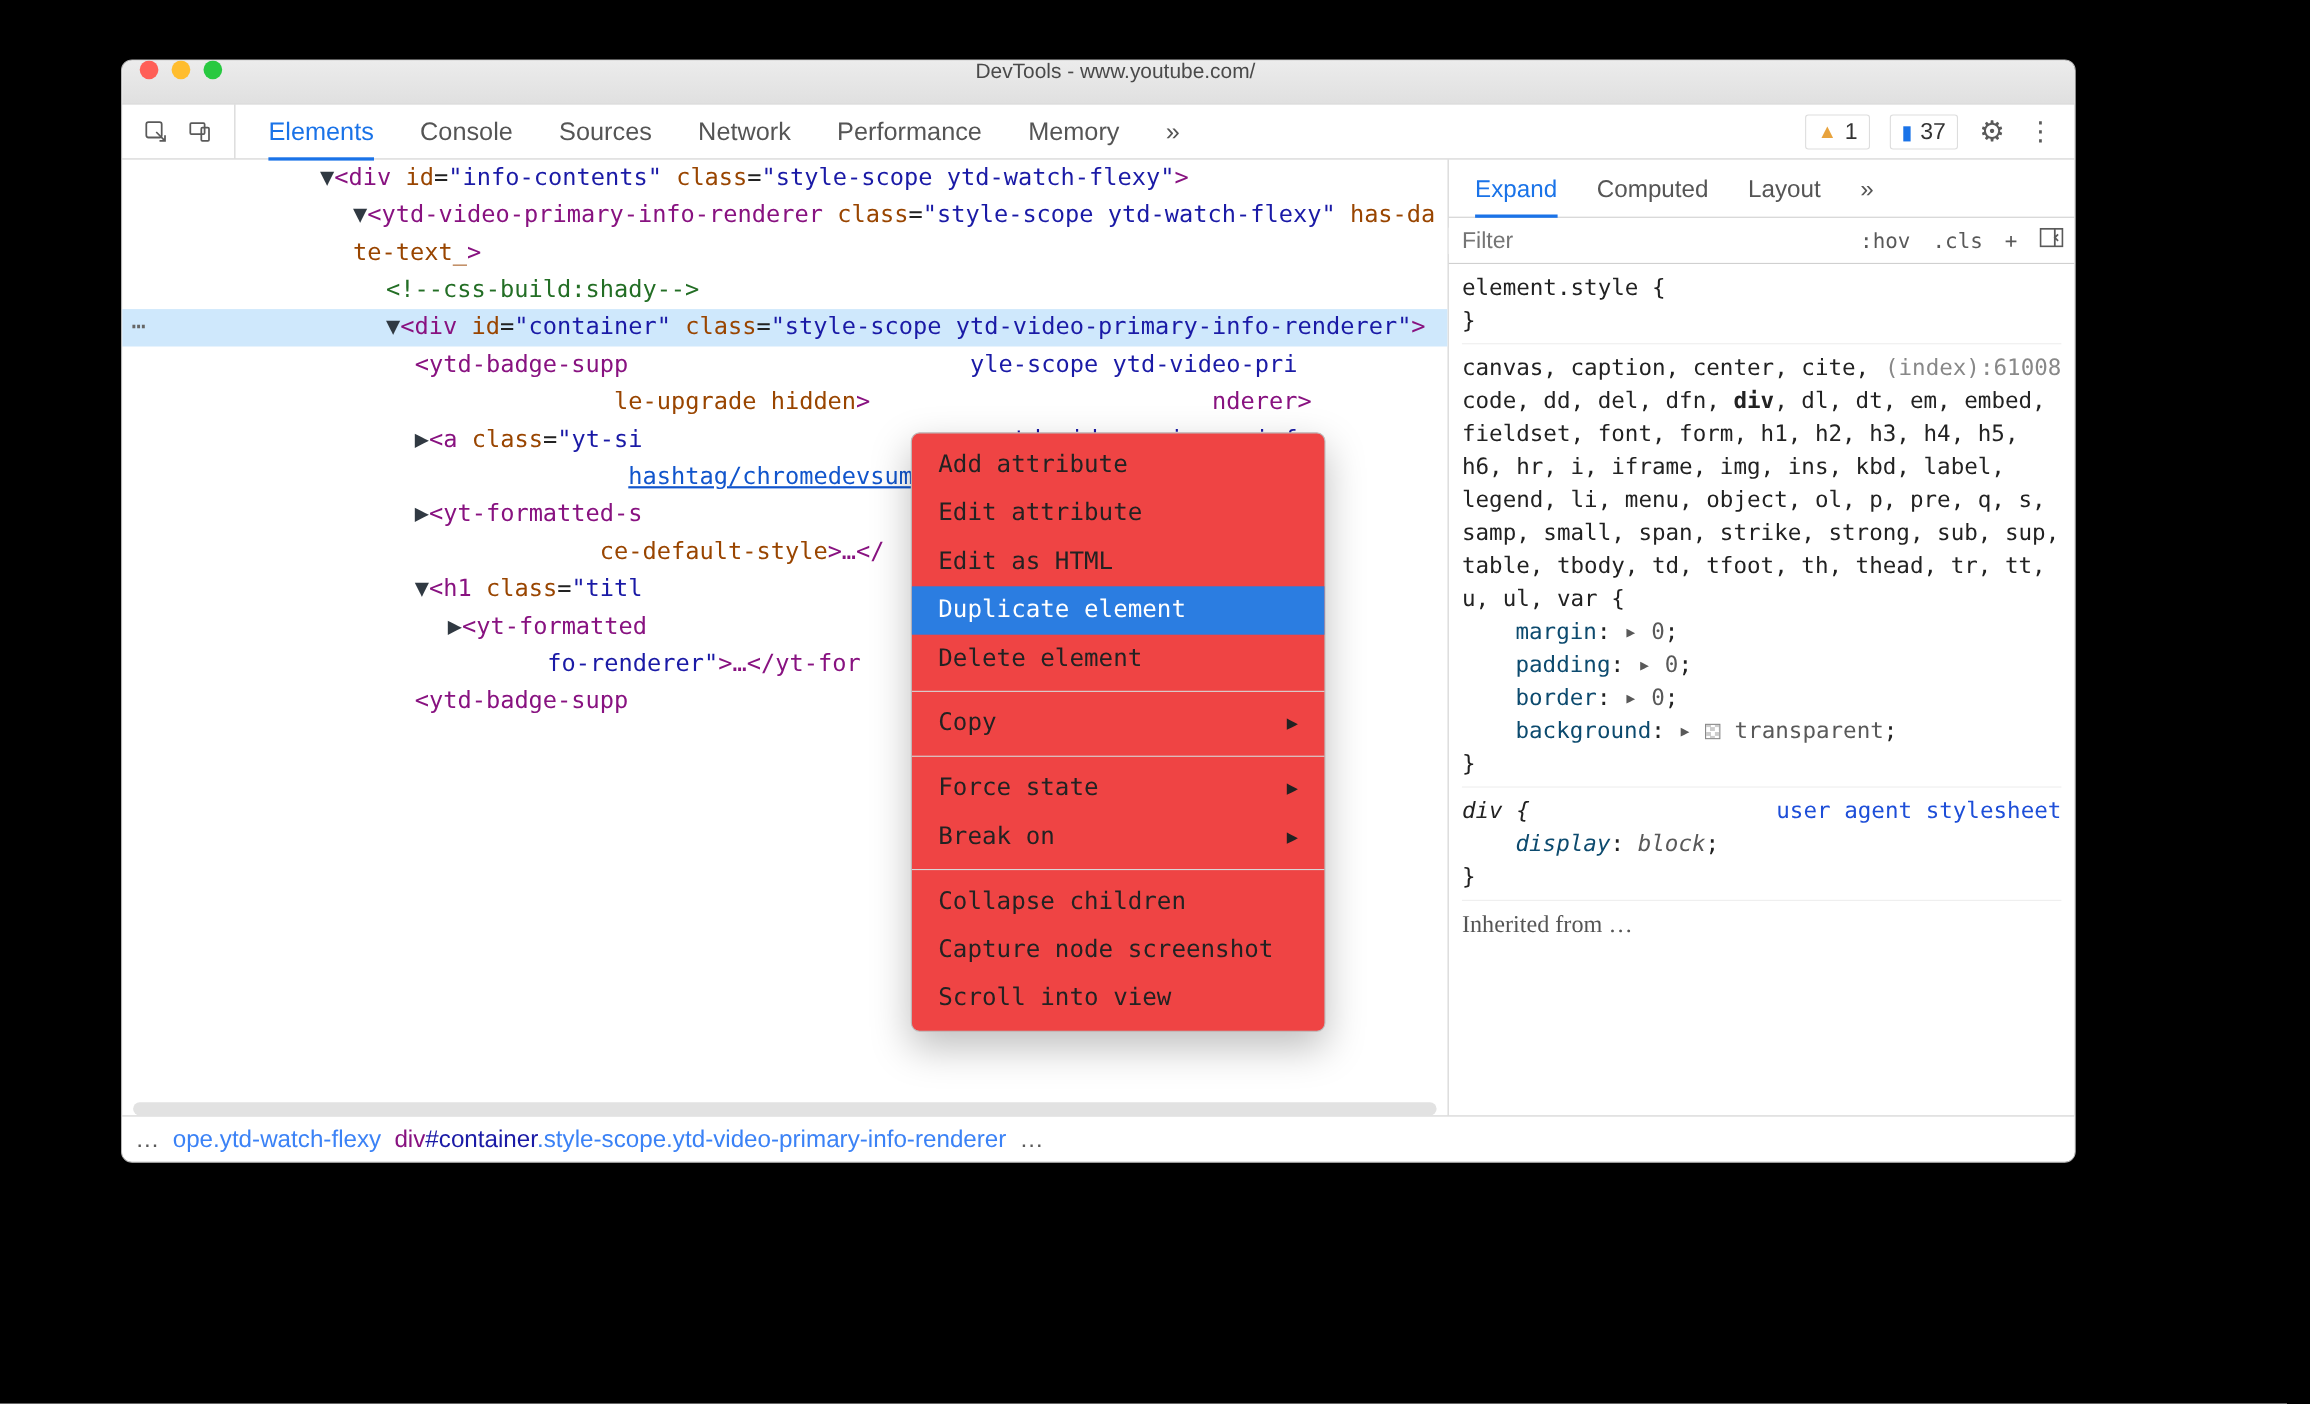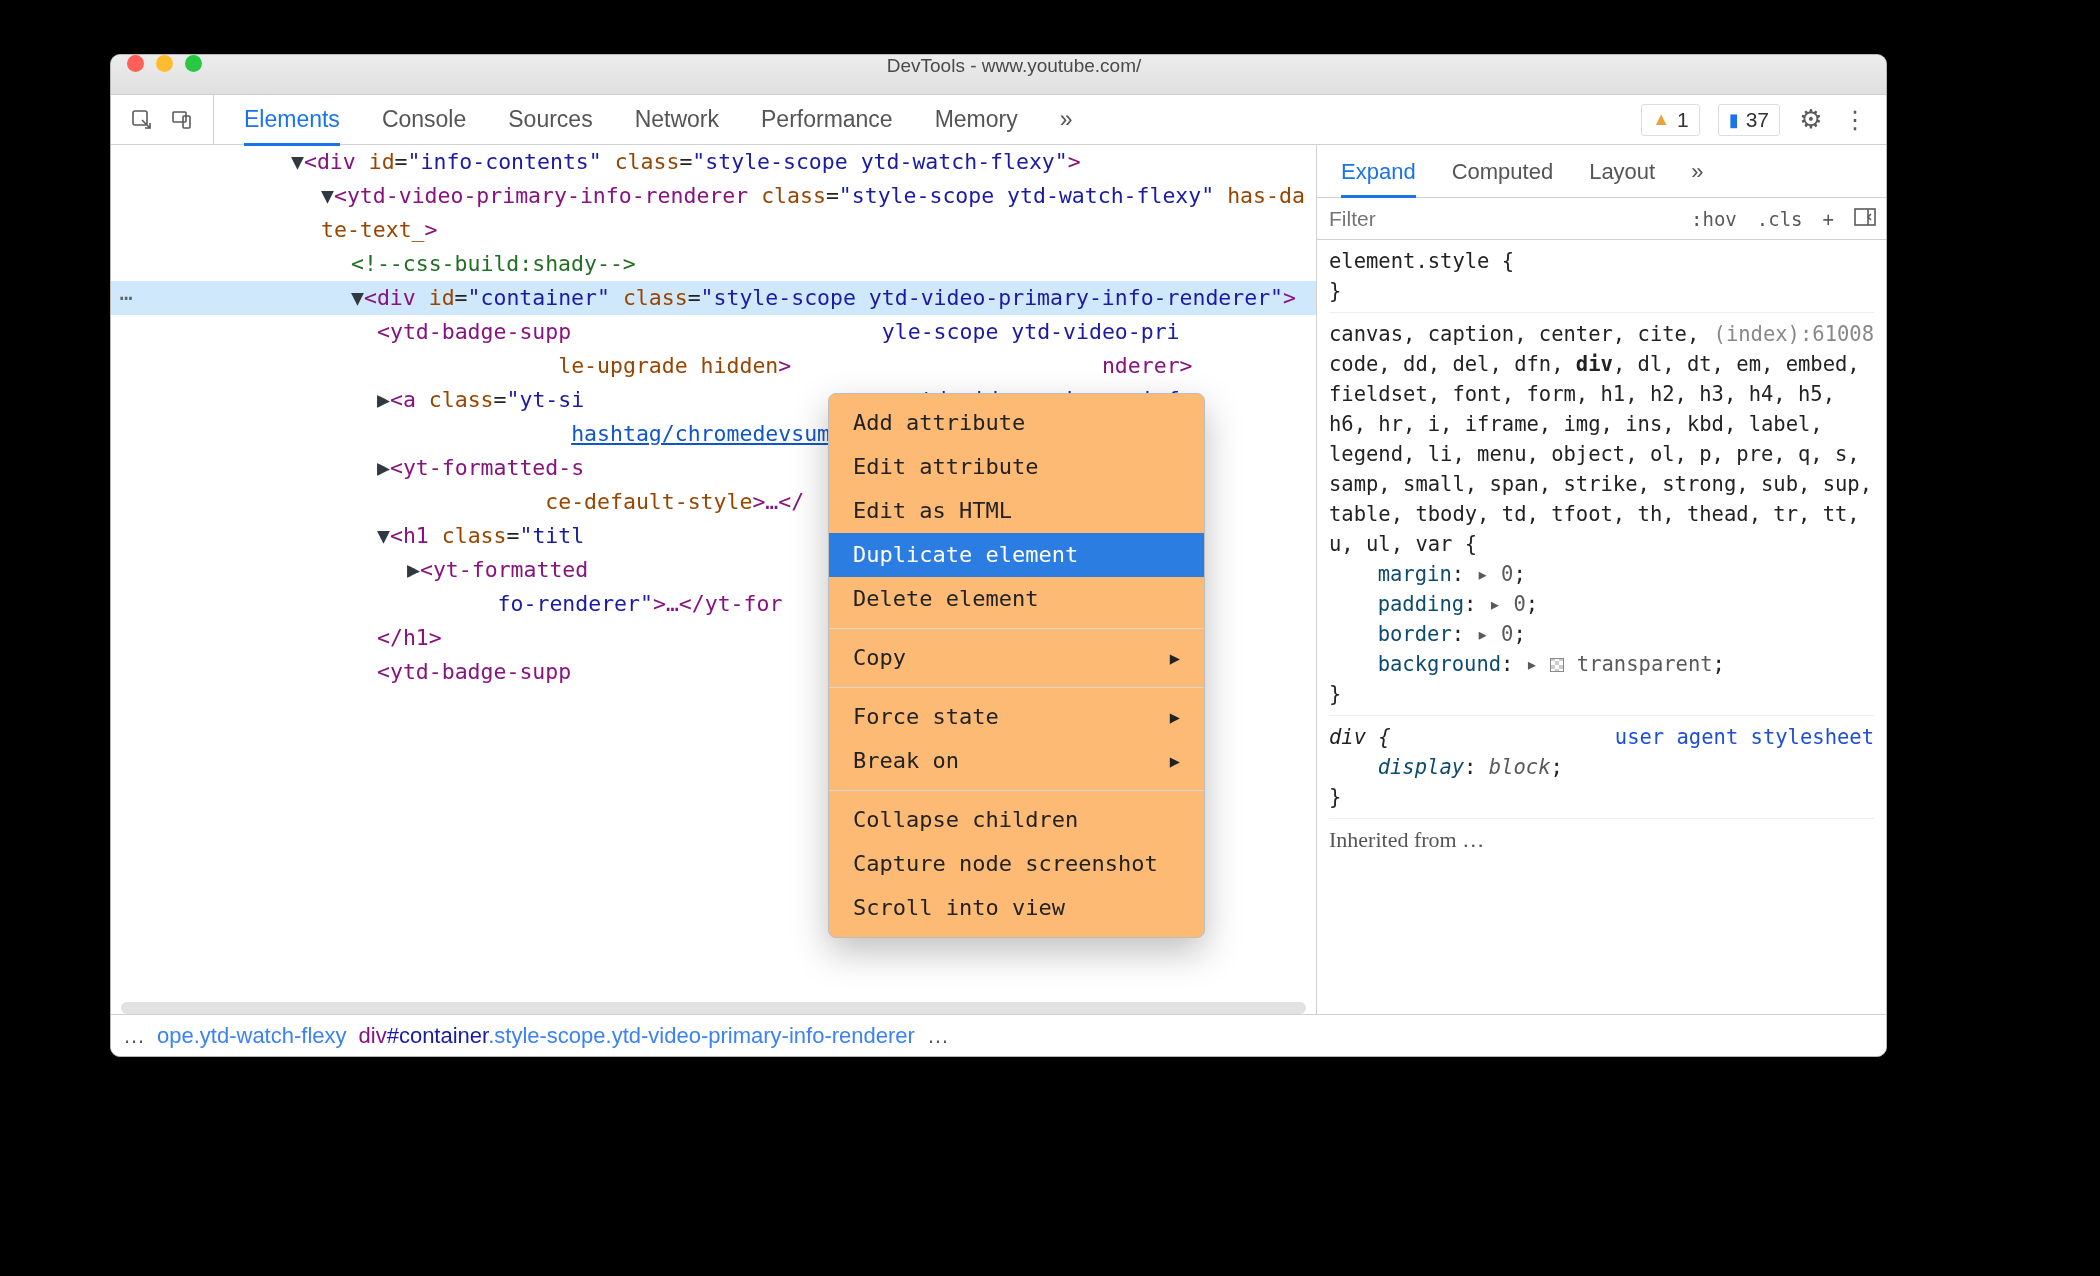--- a/index.html
+++ b/index.html
@@ -20,21 +20,21 @@
 .tb-right { margin-left:auto; display:flex; align-items:center; gap:18px; padding-right:18px; }
 .badge { display:flex; align-items:center; gap:7px; border:1px solid #ddd; border-radius:3px; padding:3px 10px; font-size:21px; }
 .badge .bi { font-size:18px; }
 .body { display:flex; height:calc(100% - 90px - 42px); }
 .elements { flex:1; overflow:hidden; font-family:Menlo,Consolas,monospace; font-size:21.5px; line-height:34px; position:relative; }
 .line { white-space:pre-wrap; word-break:break-all; color:#222; }
 .i1{padding-left:180px;} .i2{padding-left:210px;} .i3{padding-left:240px;} .i4{padding-left:266px;} .i5{padding-left:296px;}
 .tag{color:#881280;} .attr{color:#994500;} .val{color:#1a1aa6;} .cmt{color:#236e25;} .txt{color:#303942;} .pun{color:#881280;} .link{color:#1155cc;text-decoration:underline;}
 .sel { background:#cfe8fc; }
 .dots { position:absolute; left:0; width:30px; text-align:center; color:#666; }
-.ctx { position:absolute; left:717px; top:248px; width:377px; background:#fdba74; border:1px solid #bdbdbd; border-radius:8px; padding:7px 0; box-shadow:0 14px 36px rgba(0,0,0,.25); z-index:50; font-size:22px; }
+.ctx { position:absolute; left:717px; top:248px; width:377px; background:#ef4444; border:1px solid #bdbdbd; border-radius:8px; padding:7px 0; box-shadow:0 14px 36px rgba(0,0,0,.25); z-index:50; font-size:22px; }
 .ctx-item { padding:5px 24px 5px 24px; color:#222; display:flex; align-items:center; justify-content:space-between; }
 .ctx-item.on { background:#2b7de1; color:#fff; }
 .ctx-sep { height:1px; background:#d7d7d7; margin:7px 0; }
 .arrow-r { font-size:17px; }
 .styles { width:570px; border-left:1px solid #d0d0d0; display:flex; flex-direction:column; font-size:22px; }
 .styles-tabs { display:flex; gap:36px; padding:14px 24px 12px; border-bottom:1px solid #d0d0d0; color:#555; }
 .styles-tabs .st.active { color:#1a73e8; position:relative; }
 .styles-tabs .st.active::after { content:""; position:absolute; left:0; right:0; bottom:-13px; height:3px; background:#1a73e8; }
 .filterbar { display:flex; align-items:center; border-bottom:1px solid #d0d0d0; height:42px; }
 .filterbar input { flex:1; border:none; padding:0 12px; font-size:21px; outline:none; color:#777; }
@@ -104,21 +104,20 @@
     <div class="elements">
       <div class="line i1"><span class="txt">▼</span><span class="pun">&lt;</span><span class="tag">div</span> <span class="attr">id</span>=<span class="val">"info-contents"</span> <span class="attr">class</span>=<span class="val">"style-scope ytd-watch-flexy"</span><span class="pun">&gt;</span></div>
       <div class="line i2"><span class="txt">▼</span><span class="pun">&lt;</span><span class="tag">ytd-video-primary-info-renderer</span> <span class="attr">class</span>=<span class="val">"style-scope ytd-watch-flexy"</span> <span class="attr">has-date-text_</span><span class="pun">&gt;</span></div>
       <div class="line i3"><span class="cmt">&lt;!--css-build:shady--&gt;</span></div>
       <div class="line i3 sel"><span class="dots" style="top:auto">⋯</span><span class="txt">▼</span><span class="pun">&lt;</span><span class="tag">div</span> <span class="attr">id</span>=<span class="val">"container"</span> <span class="attr">class</span>=<span class="val">"style-scope ytd-video-primary-info-renderer"</span><span class="pun">&gt;</span></div>
       <div class="line i4"><span class="pun">&lt;</span><span class="tag">ytd-badge-supp</span><span style="visibility:hidden">________________________</span><span class="val">yle-scope ytd-video-pri</span><span style="visibility:hidden">________________________</span><span class="attr">le-upgrade hidden</span><span class="pun">&gt;</span><span style="visibility:hidden">________________________</span><span class="tag">nderer</span><span class="pun">&gt;</span></div>
       <div class="line i4"><span class="txt">▶</span><span class="pun">&lt;</span><span class="tag">a</span> <span class="attr">class</span>=<span class="val">"yt-si</span><span style="visibility:hidden">_______________________</span><span class="val">e ytd-video-primary-info-</span><span style="visibility:hidden">_______________________</span><span class="link">hashtag/chromedevsummit</span></div>
       <div class="line i4"><span class="txt">▶</span><span class="pun">&lt;</span><span class="tag">yt-formatted-s</span><span style="visibility:hidden">_______________________</span><span class="val">style-scope ytd-video-p</span><span style="visibility:hidden">_______________________</span><span class="attr">ce-default-style</span><span class="pun">&gt;…&lt;/</span></div>
       <div class="line i4"><span class="txt">▼</span><span class="pun">&lt;</span><span class="tag">h1</span> <span class="attr">class</span>=<span class="val">"titl</span><span style="visibility:hidden">_______________________</span><span class="val">primary-info-renderer"</span><span class="pun">&gt;</span></div>
       <div class="line i5"><span class="txt">▶</span><span class="pun">&lt;</span><span class="tag">yt-formatted</span><span style="visibility:hidden">_______________________</span><span class="attr">le</span> <span class="attr">class</span>=<span class="val">"style-s</span><span style="visibility:hidden">_______________________</span><span class="val">fo-renderer"</span><span class="pun">&gt;…&lt;/</span><span class="tag">yt-for</span></div>
-      <div class="line i4"><span class="pun">&lt;/</span><span class="tag">h1</span><span class="pun">&gt;</span></div>
       <div class="line i4"><span class="pun">&lt;</span><span class="tag">ytd-badge-supp</span><span style="visibility:hidden">_______________________</span><span class="val">yle-scop</span></div>
       <div class="scroll-x"></div>
 
       <div class="ctx" id="ctx">
           <div class="ctx-item">
             <span>Add attribute</span>
           </div>
           <div class="ctx-item">
             <span>Edit attribute</span>
           </div>

